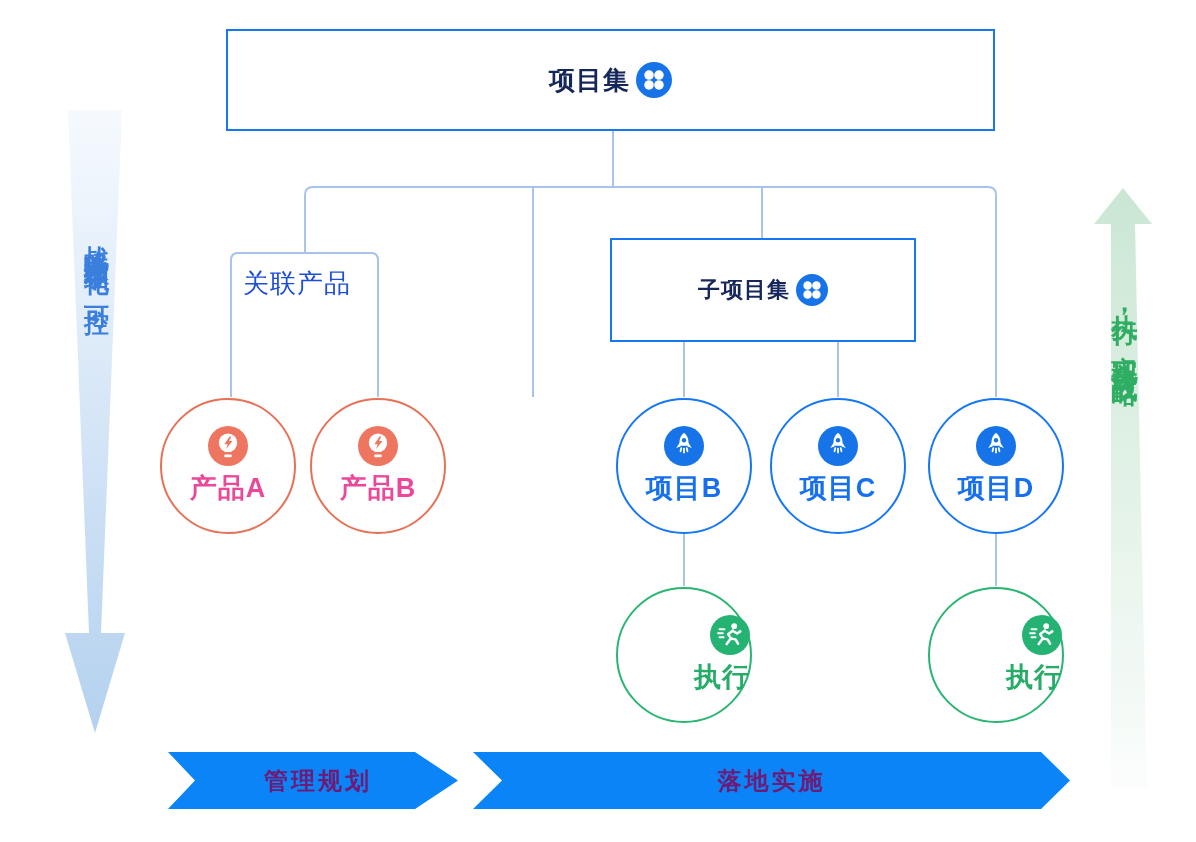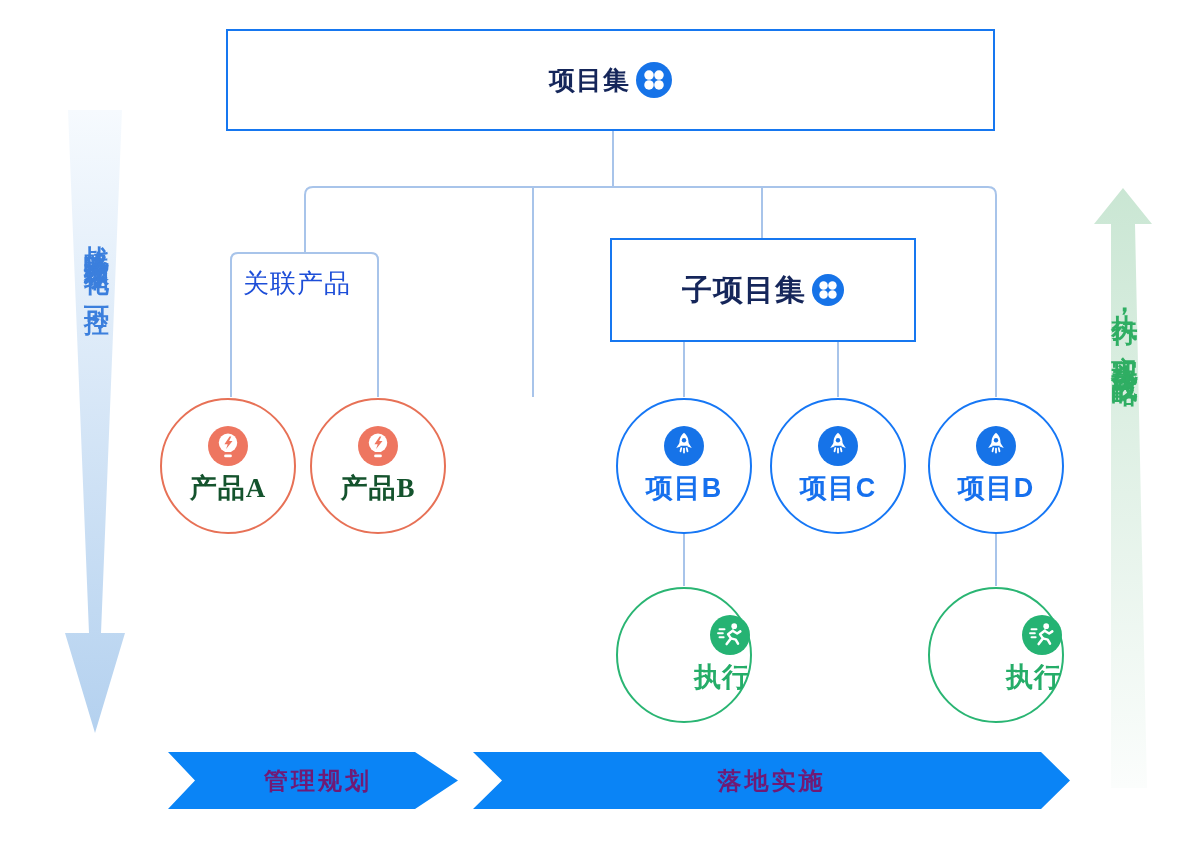--- a/index.html
+++ b/index.html
@@ -13,38 +13,38 @@
 
   
   .big-box {
     position:absolute; border:2px solid #1677f0; background:#ffffff;
     display:flex; align-items:center; justify-content:center; gap:6px;
   }
   .big-box .box-title { color:#15265a; font-weight:bold; }
   #program-box   { left:226px; top:29px;  width:765px; height:98px; }
   #program-box .box-title { font-size:26px; letter-spacing:1px; }
   #subprogram-box{ left:610px; top:238px; width:302px; height:100px; }
-  #subprogram-box .box-title { font-size:30px; letter-spacing:1px; }
+  #subprogram-box .box-title { font-size:22px; letter-spacing:1px; }
 
   
   .related-label {
     position:absolute; left:243px; top:266px; width:140px;
     color:#1d4ed8; font-size:26px; letter-spacing:1px;
   }
 
   
   .node {
     position:absolute; width:132px; height:132px; border-radius:50%;
     background:#ffffff; border:2px solid; box-sizing:content-box;
     display:flex; flex-direction:column; align-items:center; justify-content:center;
     gap:4px; text-align:center;
   }
   .node .node-label { font-weight:bold; font-size:27px; letter-spacing:1px; }
   .node.product { border-color:#e77156; }
-  .node.product .node-label { color:#14532d;font-family:Liberation Serif, serif; }
+  .node.product .node-label { color:#ec4899; }
   .node.project { border-color:#1677f5; }
   .node.project .node-label { color:#1670ee; }
   .node.exec    { border-color:#2ab573;align-items:flex-end; }
   .node.exec .node-label { color:#25ad68; }
 
   
   .vtext {
     position:absolute; writing-mode:vertical-lr; text-orientation:upright;
     font-weight:bold; white-space:nowrap;
   }

